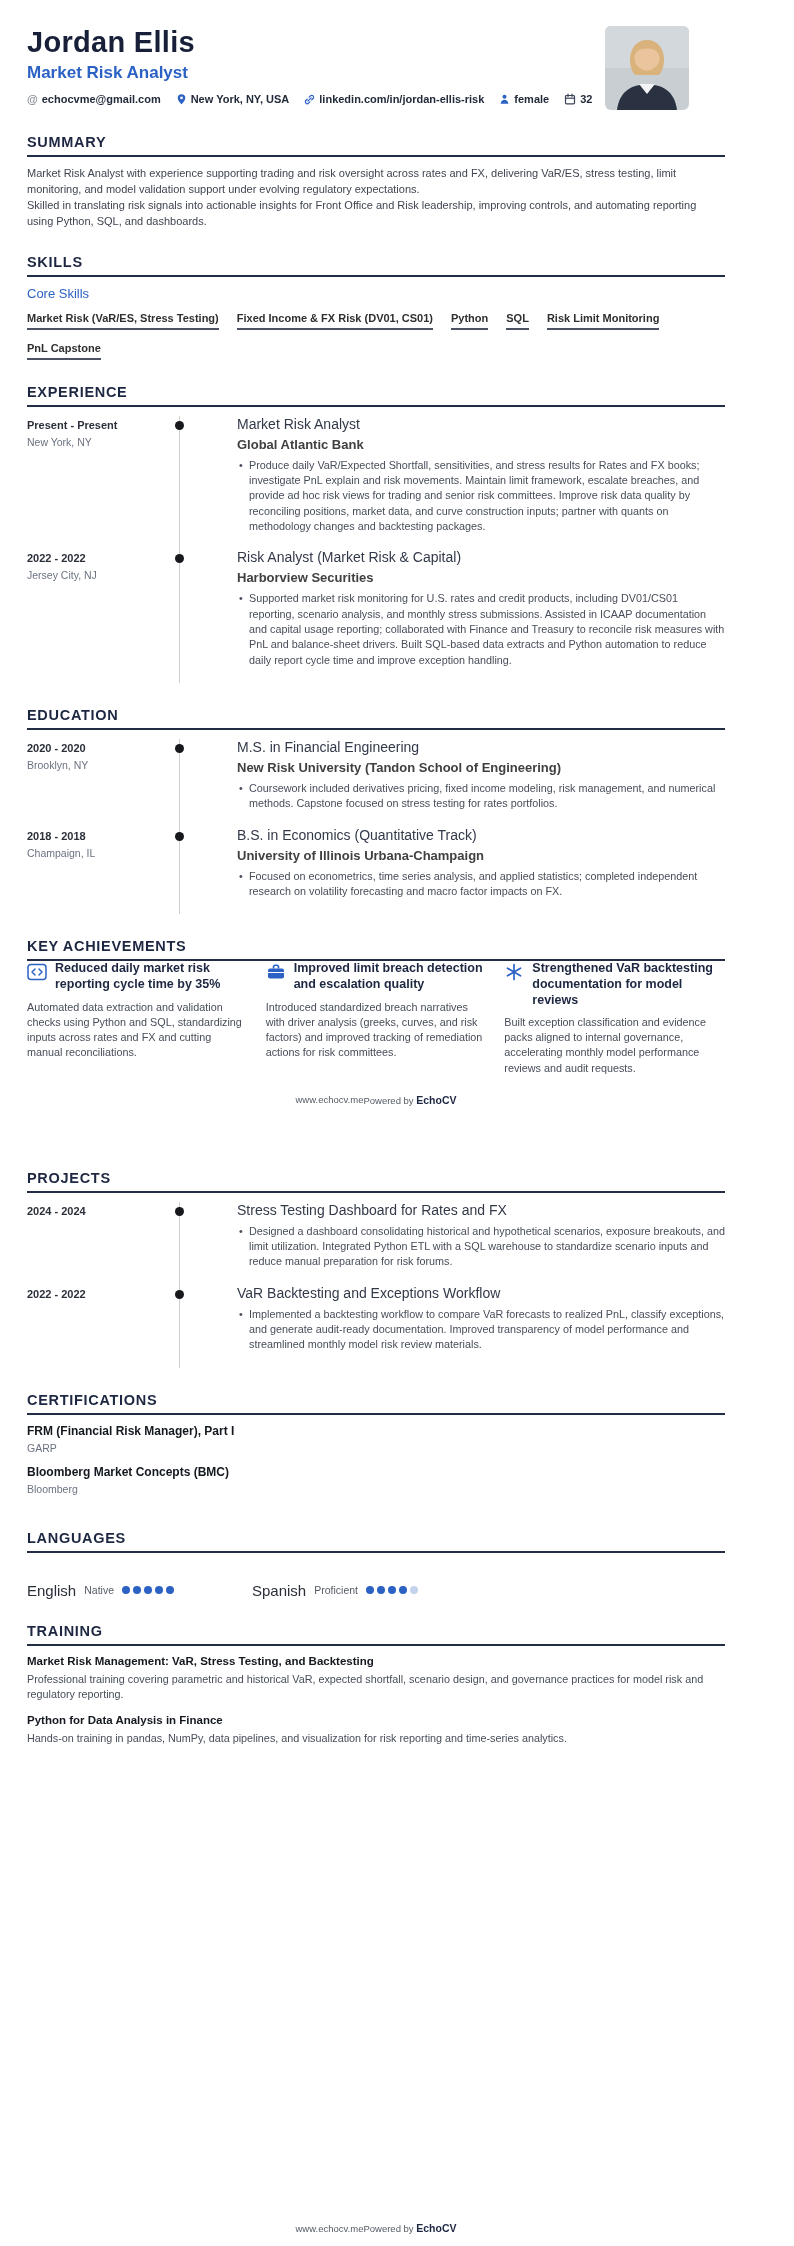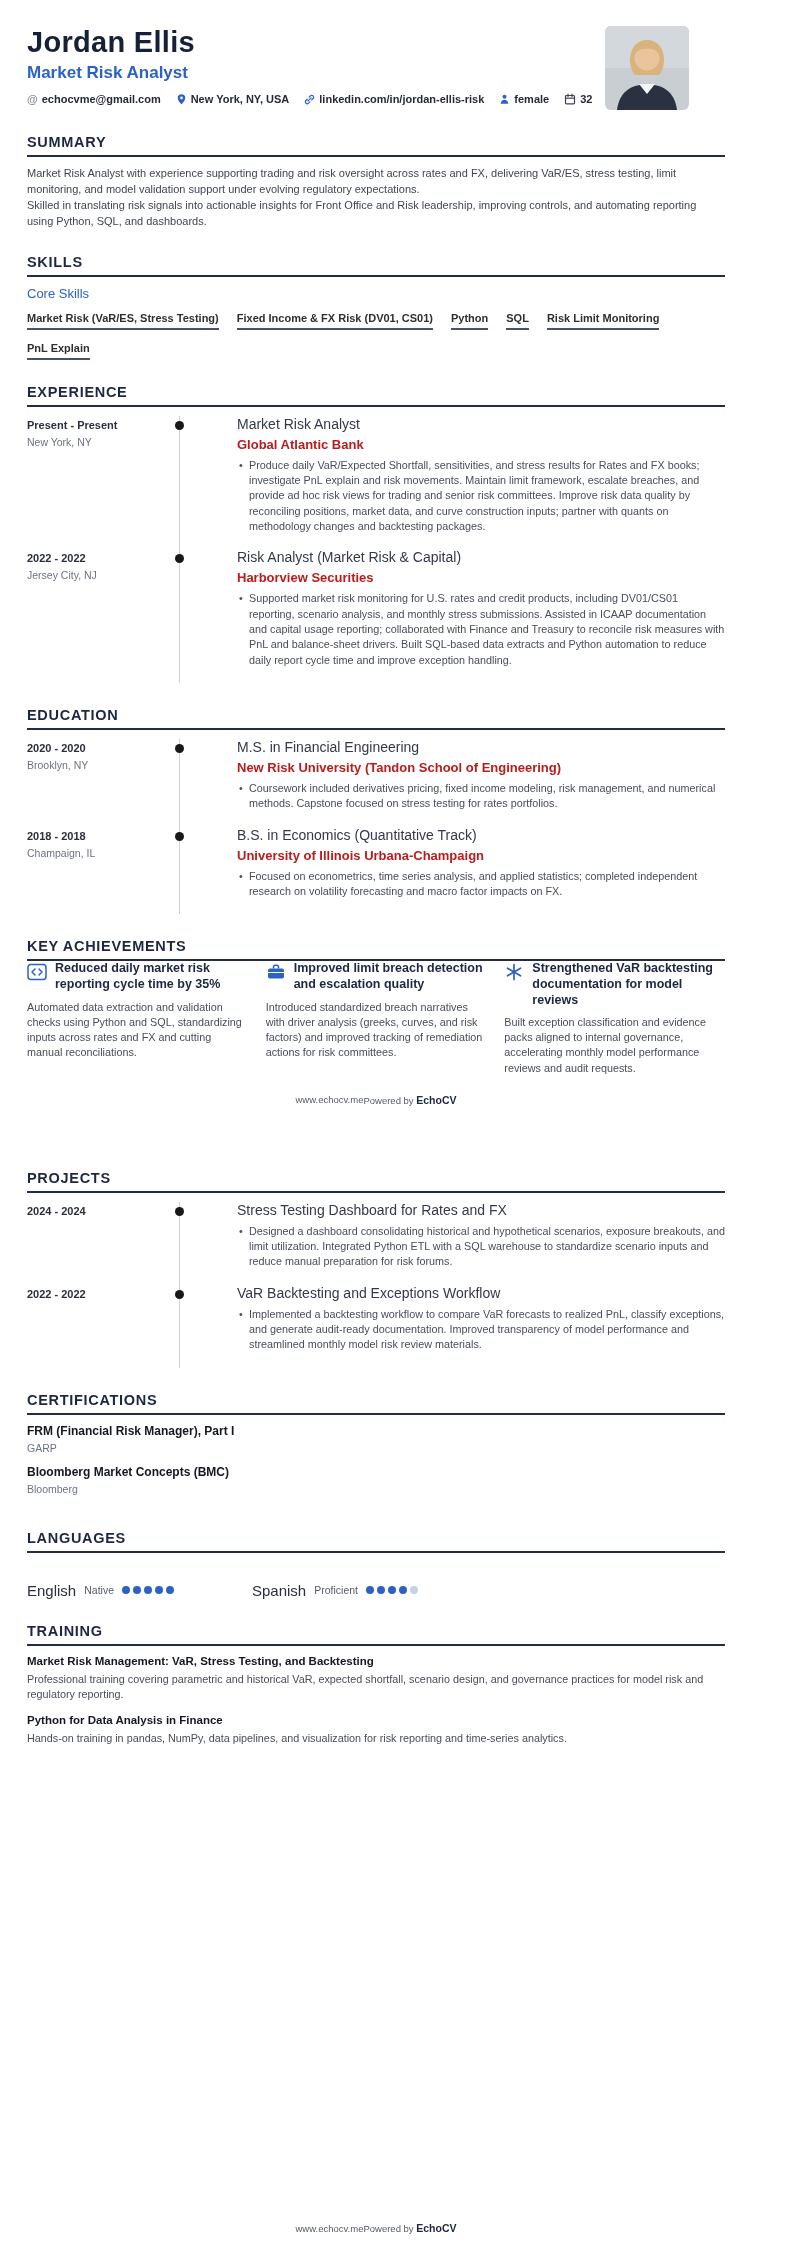--- a/index.html
+++ b/index.html
@@ -32,21 +32,21 @@
 
   
   .t-entry { display:flex;gap:40px; }
   .t-left { width:112px; flex-shrink:0; padding-right:8px; padding-top:3px; }
   .t-dates { font-size:11px; font-weight:700; color:#2a2f3a; }
   .t-loc { font-size:10.5px; color:#6b7280; margin-top:5px; }
   .t-mid { width:1px; background:#cfcfcf; position:relative; flex-shrink:0; }
   .t-dot { position:absolute; left:-4px; top:5px; width:9px; height:9px; border-radius:50%; background:#17181b; }
   .t-right { flex:1; padding-left:17px; padding-bottom:15px; }
   .t-role { font-size:14px; font-weight:500; color:#323949; }
-  .t-company { font-size:13px; font-weight:700; color:#b91c1c; margin-top:5px; }
+  .t-company { font-size:13px; font-weight:700; color:#404040; margin-top:5px; }
   .t-bullets { margin-top:6px; }
   .t-bullets li { list-style:none; font-size:10.8px; line-height:1.42; color:#474d59; padding-left:12px; position:relative; }
   .t-bullets li::before { content:"•"; position:absolute; left:2px; top:0; color:#474d59; }
 
   
   .ach-grid { display:grid; grid-template-columns:repeat(3,1fr); gap:18px; }
   .ach-head { display:flex; gap:8px; align-items:flex-start; }
   .ach-title { font-size:12.5px; font-weight:700; color:#1d2742; line-height:1.25; }
   .ach-text { font-size:10.8px; line-height:1.4; color:#474d59; margin-top:7px; }
   .ach-icon { flex-shrink:0; margin-top:1px; }
@@ -156,21 +156,21 @@
   <div class="section">
     <div class="section-heading">SKILLS</div>
     <div class="section-body">
       <div class="skills-group-label">Core Skills</div>
       <div class="skill-tags">
         <span class="skill-tag">Market Risk (VaR/ES, Stress Testing)</span>
         <span class="skill-tag">Fixed Income &amp; FX Risk (DV01, CS01)</span>
         <span class="skill-tag">Python</span>
         <span class="skill-tag">SQL</span>
         <span class="skill-tag">Risk Limit Monitoring</span>
-        <span class="skill-tag">PnL Explain</span>
+        <span class="skill-tag">PnL Capstone</span>
       </div>
     </div>
   </div>
 
   <div class="section">
     <div class="section-heading">EXPERIENCE</div>
     <div class="section-body">
 
       <div class="t-entry">
         <div class="t-left">

